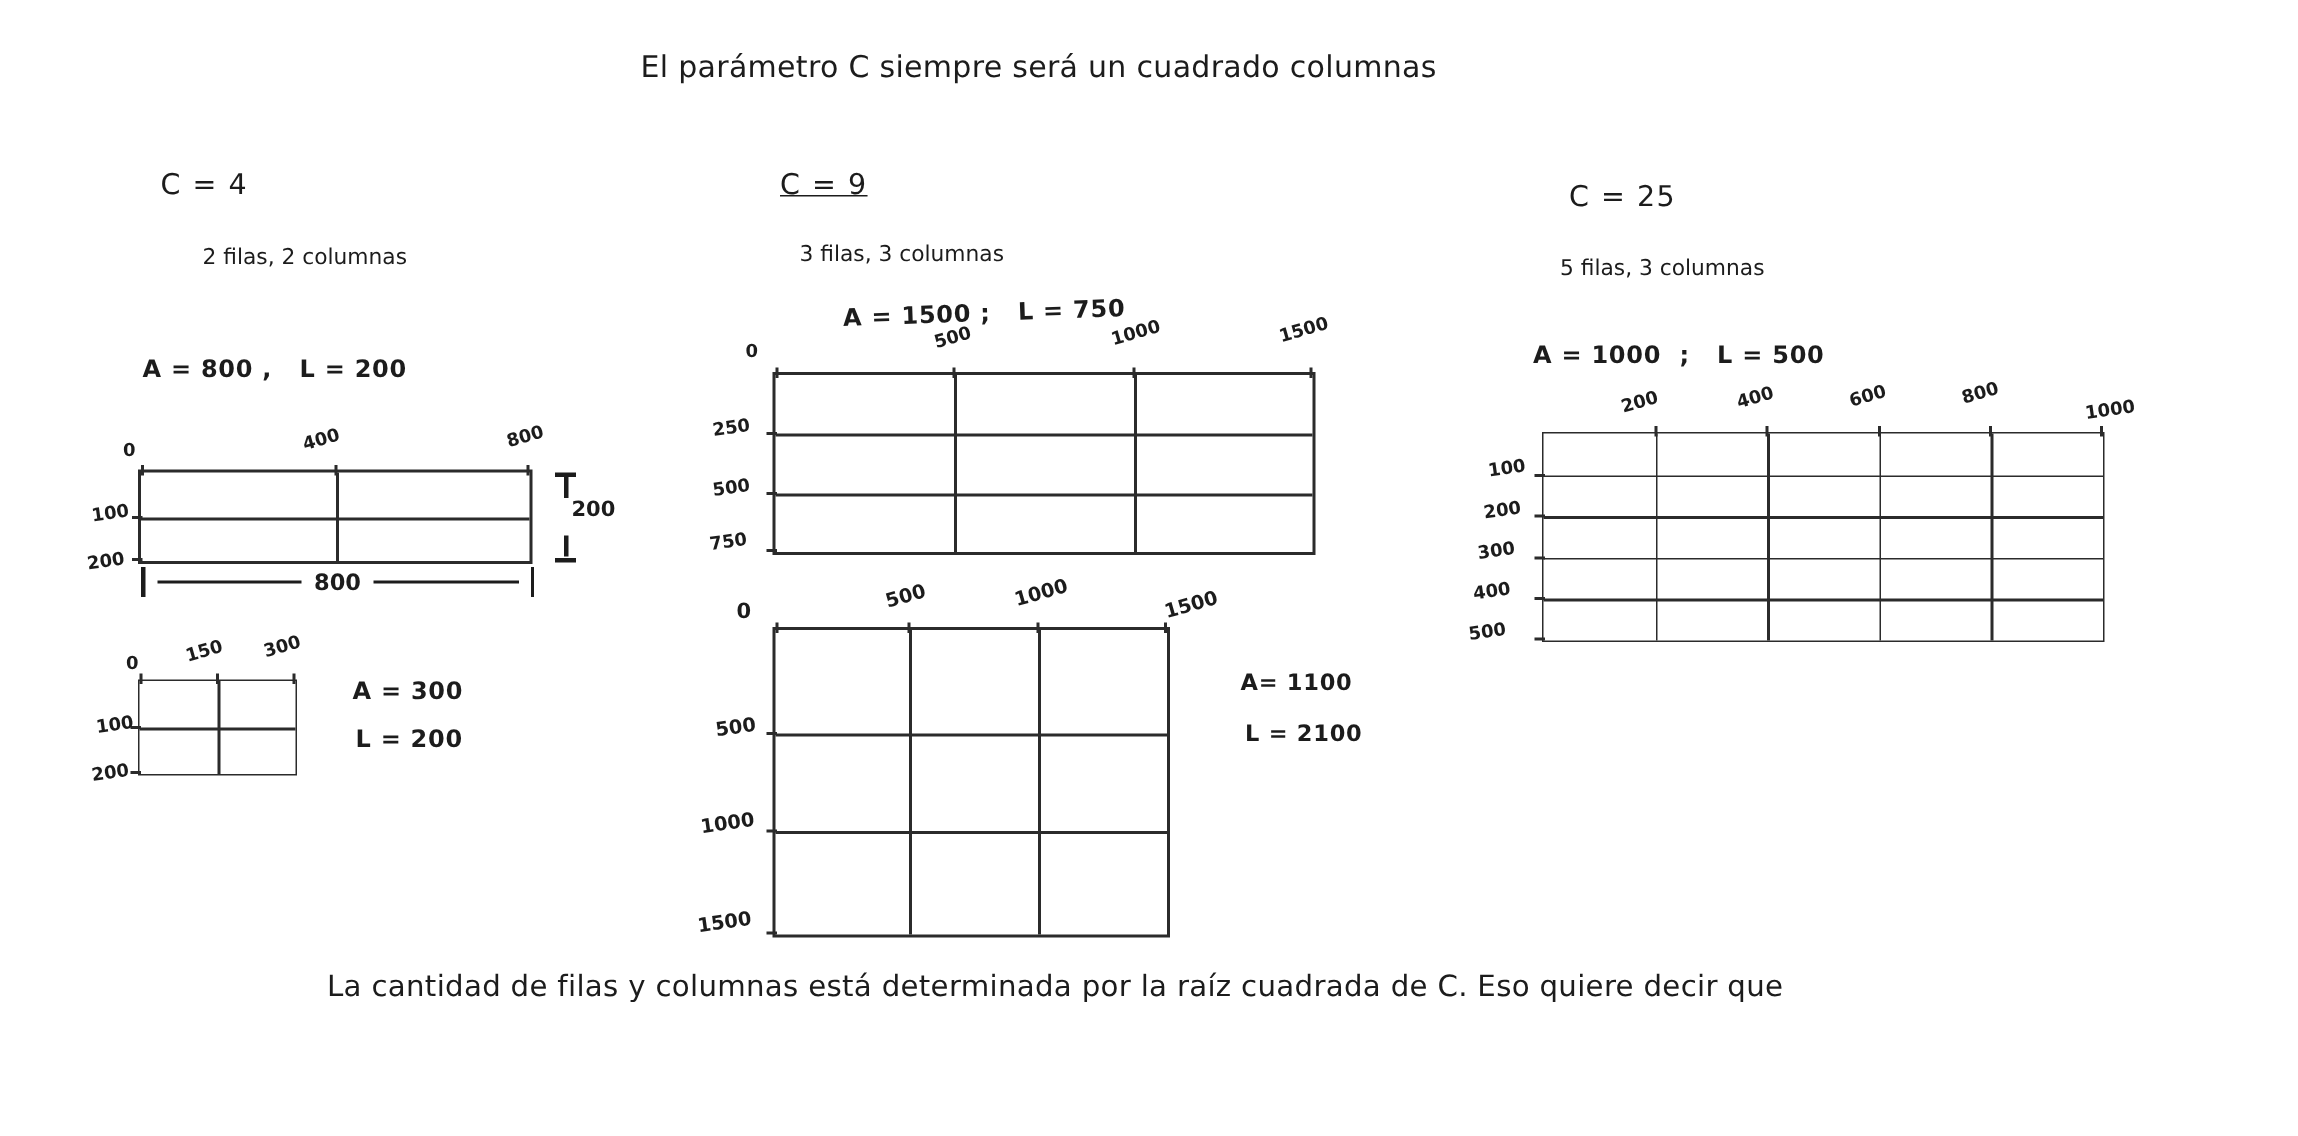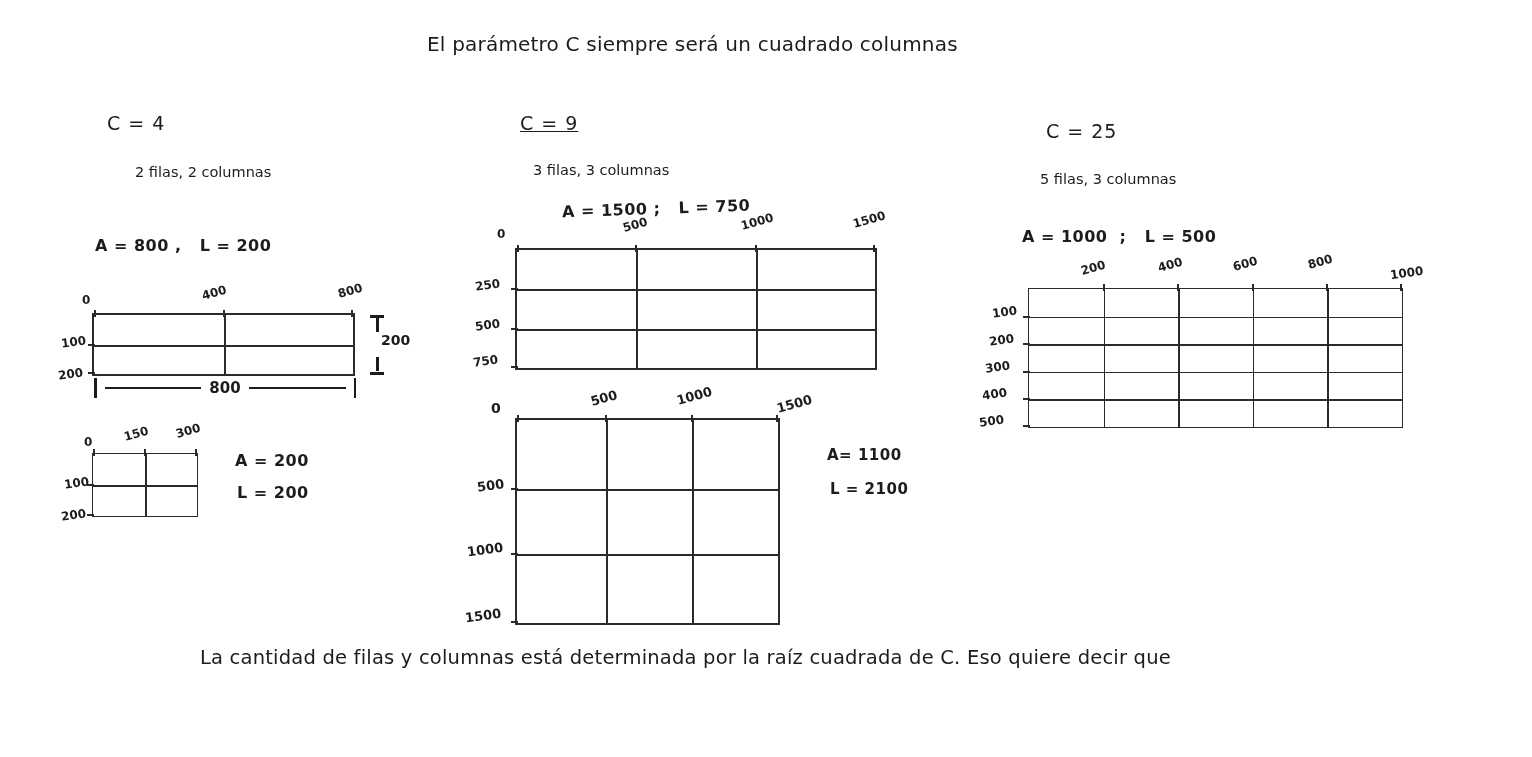--- a/index.html
+++ b/index.html
@@ -101,21 +101,21 @@
     <div class="tickv" style="left:calc(50% - 1px);"></div>
     <div class="tickv" style="left:calc(100% - 2px);"></div>
     <div class="tickh" style="top:calc(50% - 1px);"></div>
     <div class="tickh" style="top:calc(100% - 2px);"></div>
   </div>
   <span class="xtick" style="left:-8px; top:-18px;">0</span>
   <span class="xtick rot" style="left:34px; top:-23px;">150</span>
   <span class="xtick rot" style="left:86px; top:-26px;">300</span>
   <span class="ytick rot2" style="left:-28px; top:23px;">100</span>
   <span class="ytick rot2" style="left:-31px; top:55px;">200</span>
-  <span class="sidelabel" style="left:143px; top:-2px;">A = 200</span>
+  <span class="sidelabel" style="left:143px; top:-2px;">A = 300</span>
   <span class="sidelabel" style="left:145px; top:30px;">L = 200</span>
 </div>
 
 <div class="abs heading" style="left:520px; top:112px;text-decoration:underline;">C = 9</div>
 <div class="abs subheading" style="left:533px; top:162px;">3 filas, 3 columnas</div>
 <div class="abs params pre" style="left:562px; top:199px; transform:rotate(-2deg);">A = 1500 ;   L = 750</div>
 
 <div class="grid-wrap" style="left:515px; top:248px; width:362px; height:122px;">
   <div class="grid-box">
     <div class="vline" style="left:33.33%;"></div>
@@ -194,15 +194,15 @@
   <span class="xtick rot" style="left:207px; top:-28px;">600</span>
   <span class="xtick rot" style="left:282px; top:-30px;">800</span>
   <span class="xtick rot2" style="left:362px; top:-22px;">1000</span>
   <span class="ytick rot2" style="left:-36px; top:17px;">100</span>
   <span class="ytick rot2" style="left:-39px; top:45px;">200</span>
   <span class="ytick rot2" style="left:-43px; top:72px;">300</span>
   <span class="ytick rot2" style="left:-46px; top:99px;">400</span>
   <span class="ytick rot2" style="left:-49px; top:126px;">500</span>
 </div>
 
-<div class="abs footer" style="left:200px; top:642px;">
+<div class="abs footer" style="left:218px; top:642px;">
   <div>La cantidad de filas y columnas está determinada por la raíz cuadrada de C. Eso quiere decir que</div>
 </div>
 
 </body></html>

